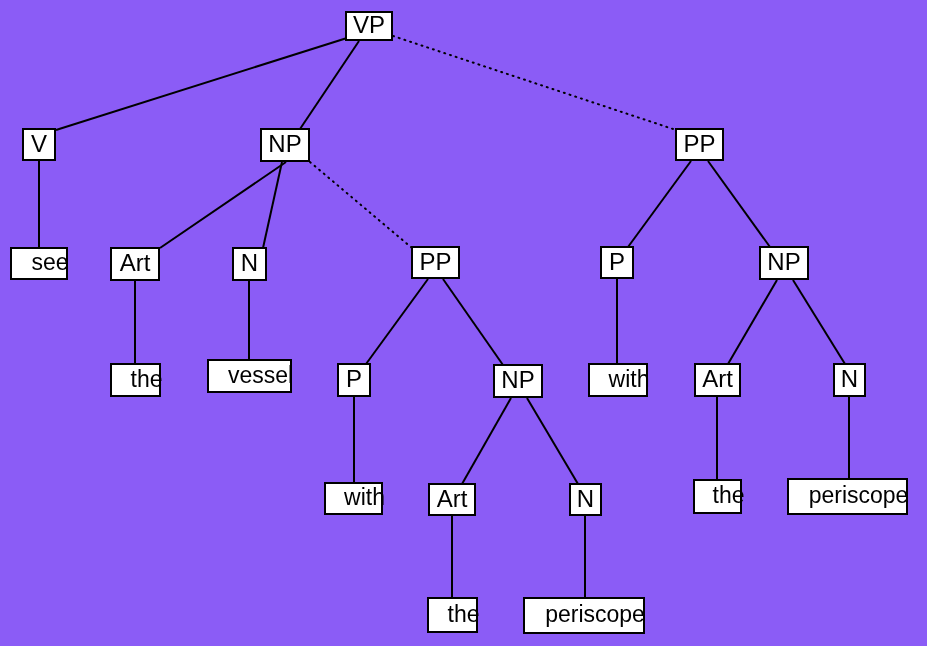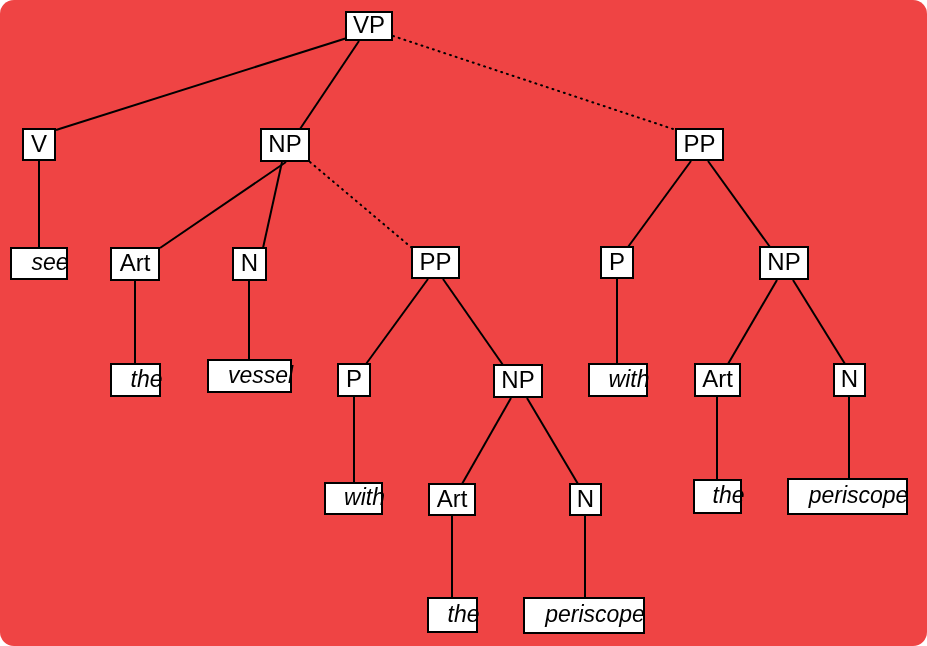--- a/index.html
+++ b/index.html
@@ -8,23 +8,22 @@
     padding: 0;
     background: #ffffff;
   }
   body {
     font-family: "Liberation Sans", sans-serif;
   }
   #tree-canvas {
     position: relative;
     width: 927px;
     height: 646px;
-    background: #ef4444;
+    background: #8b5cf6;
     overflow: hidden;
-    border-radius: 14px;
   }
   #edge-layer {
     position: absolute;
     left: 0;
     top: 0;
     width: 927px;
     height: 646px;
     pointer-events: none;
   }
   .node-box {
@@ -37,21 +36,20 @@
     justify-content: center;
     line-height: 1;
     color: #000000;
     white-space: nowrap;
   }
   .node-box.cat {
     font-style: normal;
     font-size: 24px;
   }
   .node-box.term {
-    font-style: italic;
     font-size: 23px;
     padding-left: 22px;
   }
   .node-label {
     display: block;
     transform: translateY(-1px);
   }
 </style>
 </head>
 <body>

